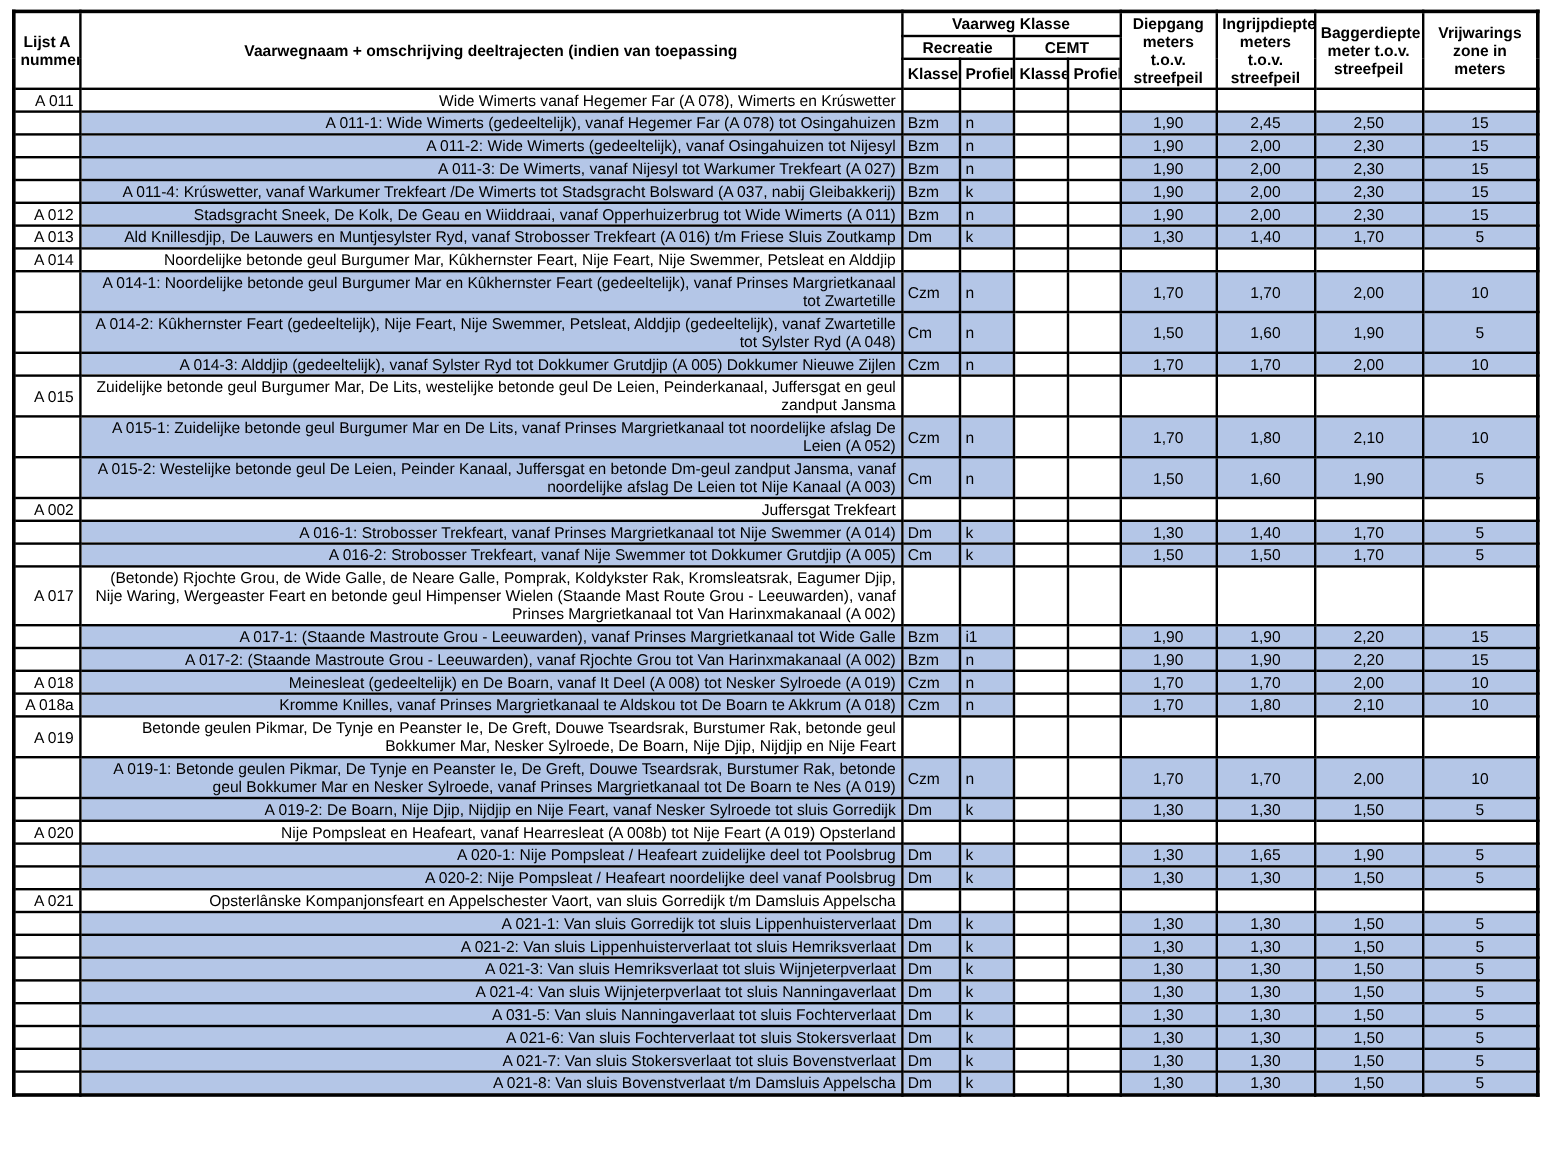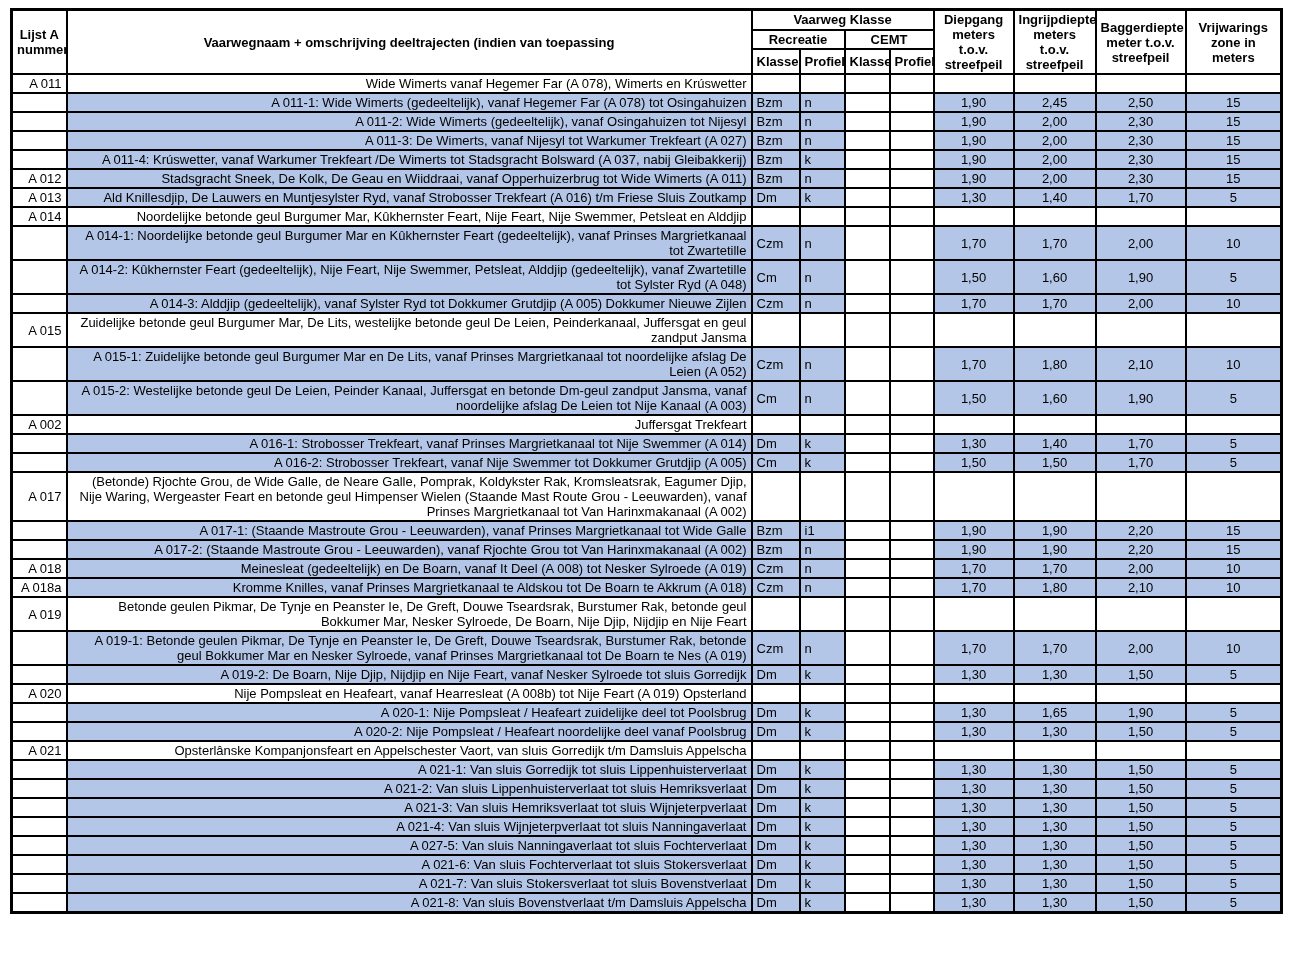--- a/index.html
+++ b/index.html
@@ -494,21 +494,21 @@
           <td class="c-kl hl">k</td>
           <td class="c-kl"></td>
           <td class="c-kl"></td>
           <td class="c-val hl">1,30</td>
           <td class="c-val hl">1,30</td>
           <td class="c-val hl">1,50</td>
           <td class="c-val hl">5</td>
         </tr>
         <tr>
           <td class="c-num"></td>
-          <td class="c-naam hl">A 027-5: Van sluis Nanningaverlaat tot sluis Fochterverlaat</td>
+          <td class="c-naam hl">A 031-5: Van sluis Nanningaverlaat tot sluis Fochterverlaat</td>
           <td class="c-kl hl">Dm</td>
           <td class="c-kl hl">k</td>
           <td class="c-kl"></td>
           <td class="c-kl"></td>
           <td class="c-val hl">1,30</td>
           <td class="c-val hl">1,30</td>
           <td class="c-val hl">1,50</td>
           <td class="c-val hl">5</td>
         </tr>
         <tr>

